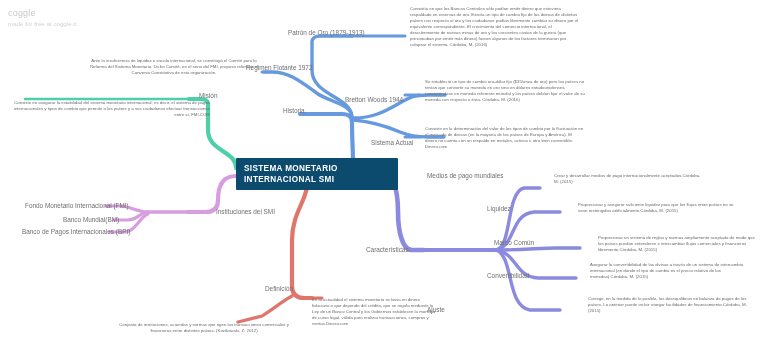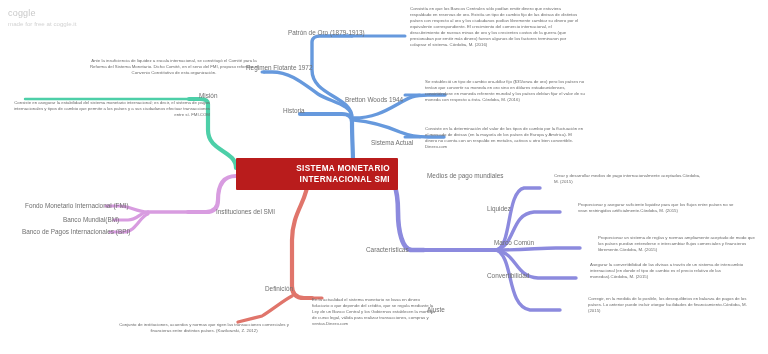--- a/index.html
+++ b/index.html
@@ -4,22 +4,22 @@
 <style>
   html,body{margin:0;padding:0;background:#ffffff;}
   body{width:768px;height:354px;position:relative;overflow:hidden;
        font-family:"Liberation Sans","DejaVu Sans",sans-serif;color:#555555;}
   #canvas{position:absolute;left:0;top:0;width:768px;height:354px;}
   svg.wires{position:absolute;left:0;top:0;width:768px;height:354px;pointer-events:none;}
   .brand{position:absolute;left:8px;top:8px;}
   .brand .logo{font-size:9px;color:#c9c9c9;letter-spacing:.2px;line-height:11px;}
   .brand .sub{font-size:6.2px;color:#d2d2d2;line-height:9px;}
   .node{position:absolute;}
-  .root{background:#b91c1c;color:#ffffff;font-size:8.2px;font-weight:bold;
-        text-align:right;letter-spacing:.35px;line-height:11px;
+  .root{background:#0c4a6e;color:#ffffff;font-size:8.2px;font-weight:bold;
+        text-align:left;letter-spacing:.35px;line-height:11px;
         padding:5px 8px;border-radius:1px;}
   .blabel{font-size:6.4px;color:#6f6f6f;white-space:nowrap;line-height:8px;}
   .para{font-size:4.35px;line-height:6.0px;color:#6b6b6b;}
   .para.r{text-align:right;}
   .para.l{text-align:left;}
   .para.c{text-align:center;}
 </style>
 </head>
 <body>
 

